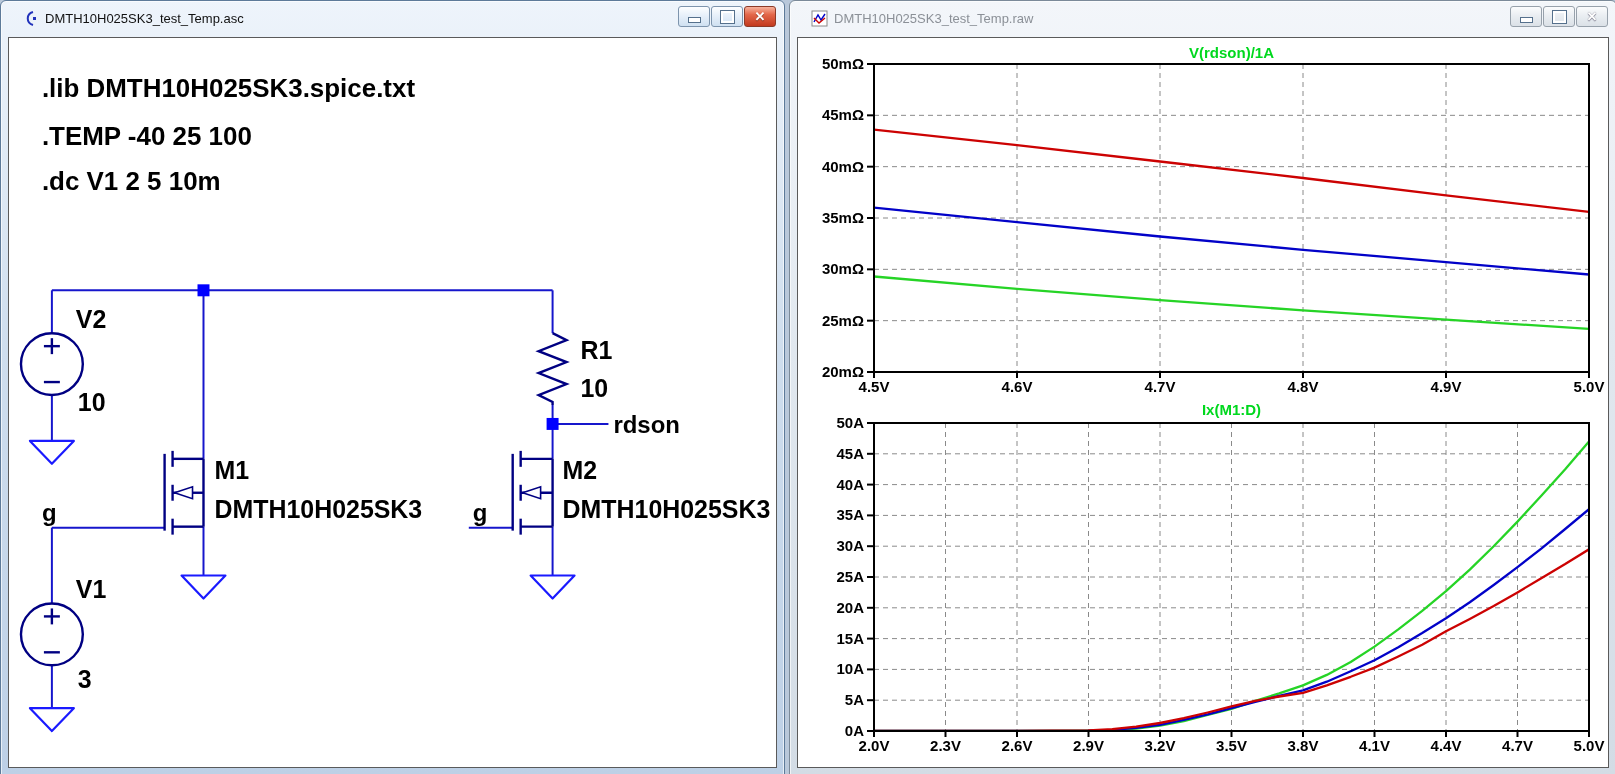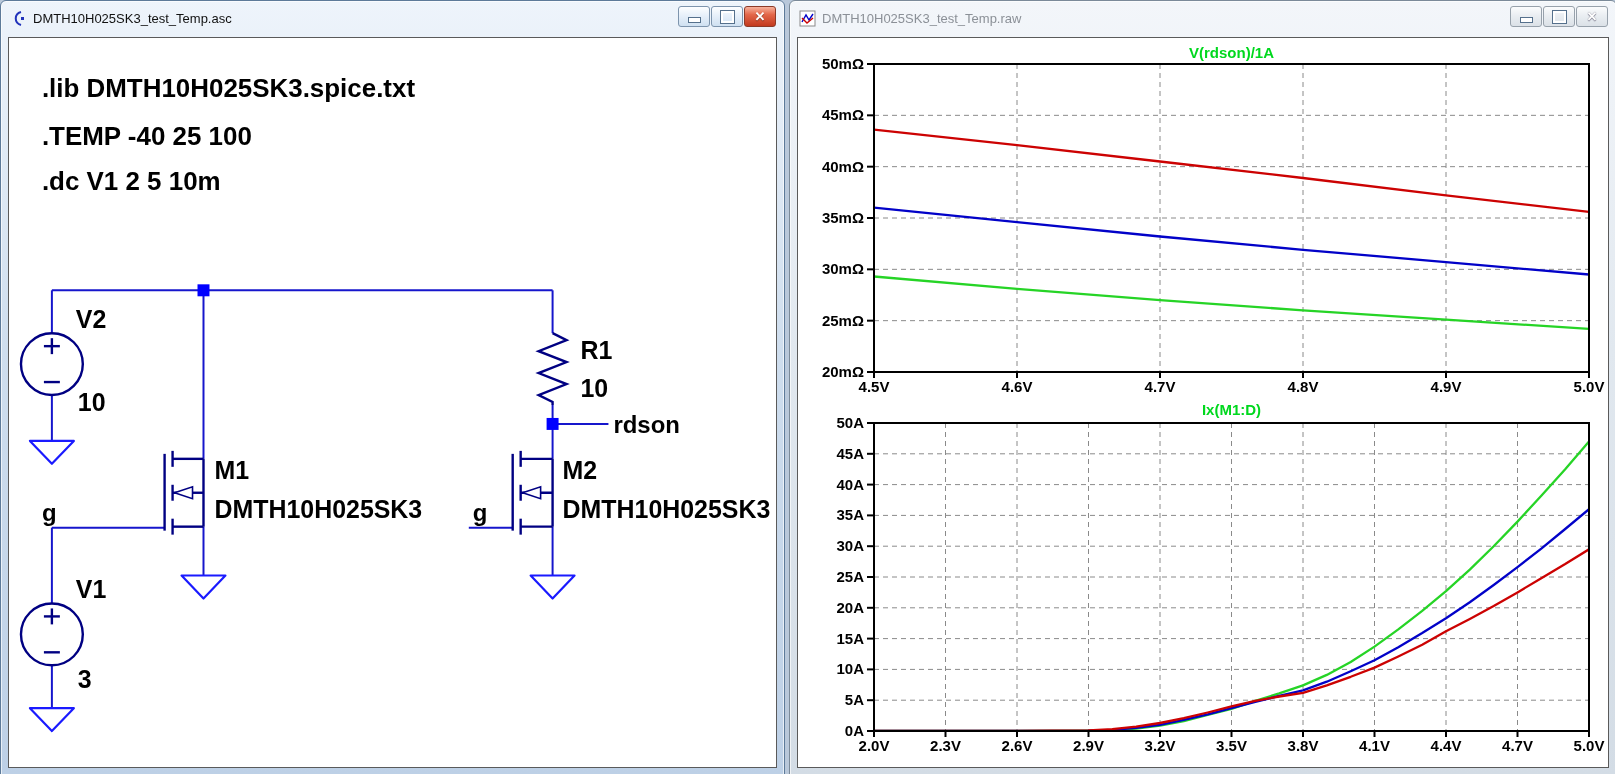--- a/index.html
+++ b/index.html
@@ -3,21 +3,21 @@
 <meta charset="utf-8">
 <style>
   html,body{margin:0;padding:0;width:1615px;height:774px;overflow:hidden;
     background:#b9c8da;font-family:"Liberation Sans",sans-serif;}
   .window{position:absolute;border:1px solid #5d7a99;border-radius:6px 6px 0 0;
     background:linear-gradient(#eef4fb,#cfdeee 45%,#bdd0e6);
     box-shadow:inset 0 0 0 1px rgba(255,255,255,.65);}
   .window.inactive{border-color:#7b8a99;
     background:linear-gradient(#f3f6fa,#e1e8ef 45%,#d3dce5);}
   .titlebar{position:absolute;left:0;top:0;right:0;height:34px;display:flex;
-    align-items:center;padding-left:9px;}
+    align-items:center;padding-left:21px;}
   .title-text{font-size:13px;color:#111;margin-left:6px;white-space:nowrap;}
   .inactive .title-text{color:#8b9097;}
   .btn-group{position:absolute;right:8px;top:5px;display:flex;}
   .wbtn{width:30px;height:19px;margin-left:1px;border:1px solid #7d94ad;border-radius:3px;
     background:linear-gradient(#fdfeff,#e7f0fa 45%,#cfe0f1);
     display:flex;align-items:center;justify-content:center;cursor:default;}
   .inactive .wbtn{border-color:#97a1ab;background:linear-gradient(#fbfcfd,#eaeef2 45%,#dbe1e7);}
   .wbtn.close{background:linear-gradient(#f6b29c,#e3674a 40%,#c23a1f);border-color:#8c3a28;}
   .inactive .wbtn.close{background:linear-gradient(#fbfcfd,#eaeef2 45%,#dbe1e7);border-color:#97a1ab;}
   .glyph-min{width:11px;height:4px;background:#fff;border:1px solid #55708c;margin-top:6px;}

